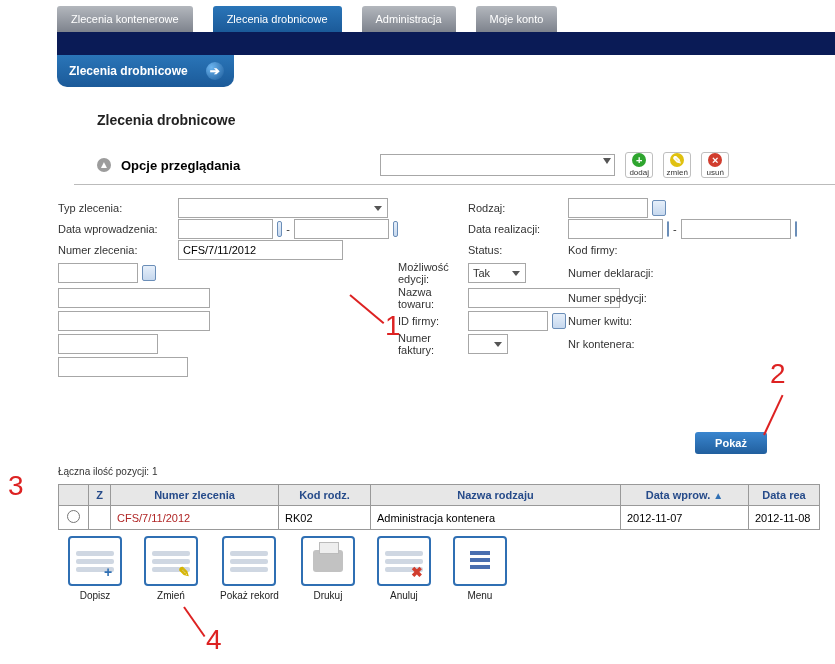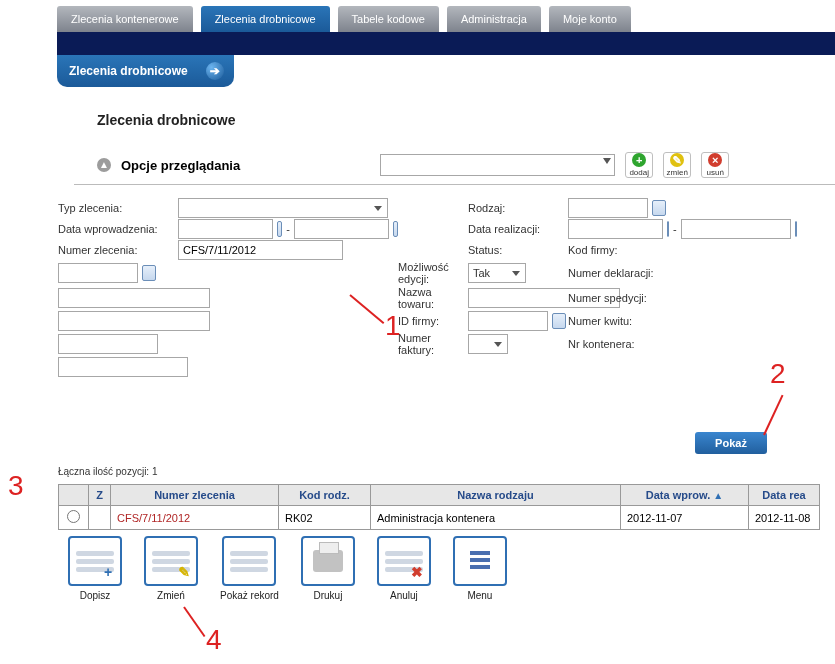--- a/index.html
+++ b/index.html
@@ -12,21 +12,21 @@
     position: relative;
     overflow: hidden;
   }
 
   
   .topnav {
     position: absolute;
     left: 57px;
     top: 6px;
     display: flex;
-    gap: 8px;
+    gap: 20px;
   }
   .topnav .tab {
     background: linear-gradient(#b3b7bd, #7e838d);
     color: #fff;
     height: 26px;
     line-height: 26px;
     text-align: center;
     border-radius: 3px 3px 0 0;
     font-size: 11px;
     cursor: pointer;
@@ -259,21 +259,20 @@
   .al2 { left:764px; top:434px; width:44px; transform:rotate(-65deg); }
   .al4 { left:184px; top:606px; width:36px; transform:rotate(55deg); }
 
 </style>
 </head>
 <body>
 
 <div class="topnav">
   <div class="tab">Zlecenia kontenerowe</div>
   <div class="tab active">Zlecenia drobnicowe</div>
-  <div class="tab">Tabele kodowe</div>
   <div class="tab">Administracja</div>
   <div class="tab">Moje konto</div>
 </div>
 <div class="navbar-under"></div>
 
 <div class="subheader">
   <span>Zlecenia drobnicowe</span>
   <span class="info-icon">➔</span>
 </div>
 

